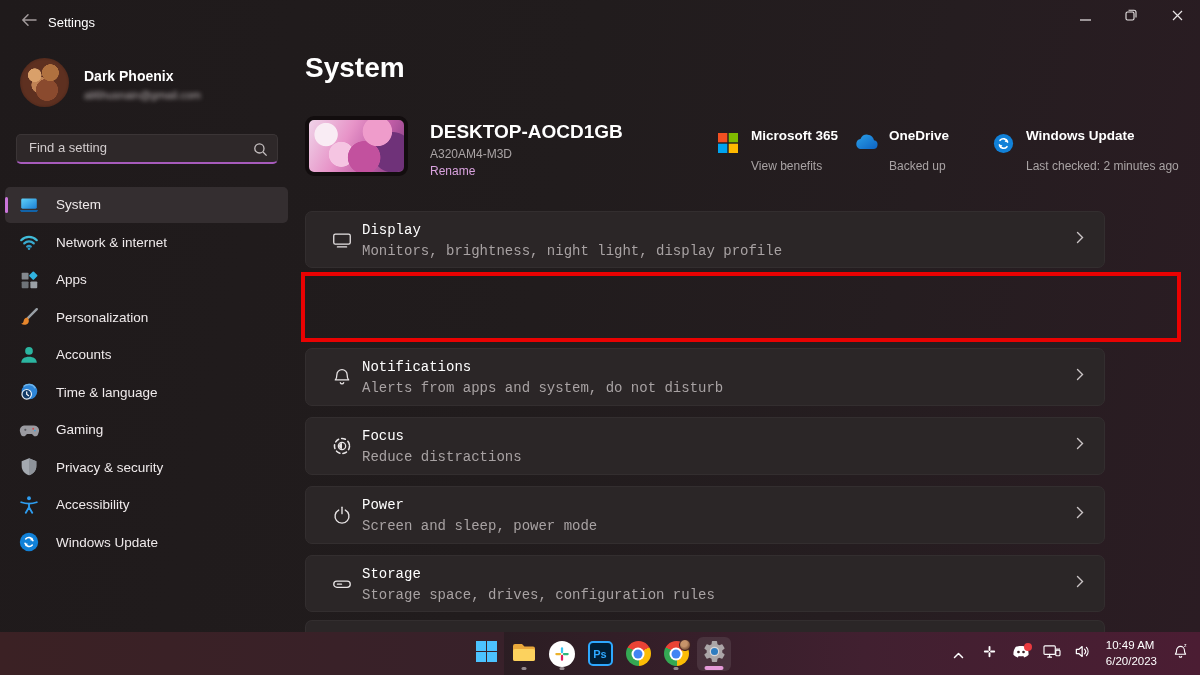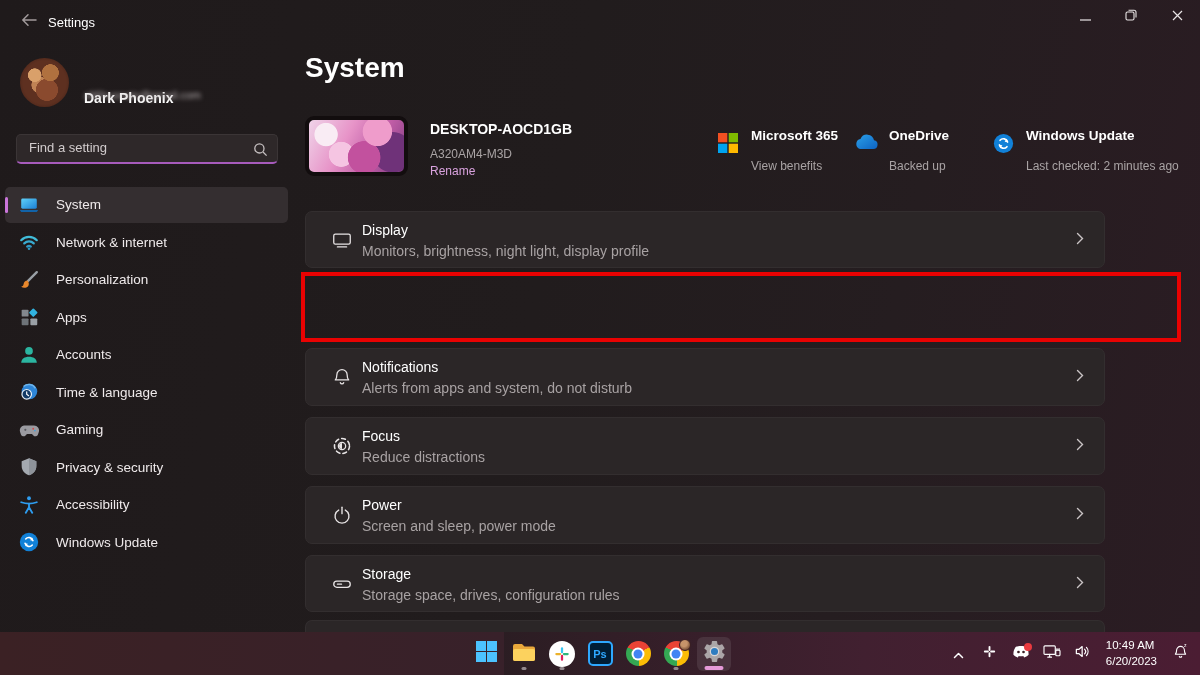--- a/index.html
+++ b/index.html
@@ -19,21 +19,21 @@
   .win-btn { width:46px; height:32px; display:flex; align-items:center; justify-content:center; }
 
   
   .avatar { position:absolute; left:20px; top:58px; width:49px; height:49px; border-radius:50%;
     background:
       radial-gradient(circle at 30% 35%, #d9a06a 0 14%, transparent 15%),
       radial-gradient(circle at 62% 30%, #b0713f 0 18%, transparent 19%),
       radial-gradient(circle at 55% 65%, #8a4a2e 0 26%, transparent 27%),
       radial-gradient(circle at 40% 55%, #c08355 0 20%, transparent 21%),
       radial-gradient(circle at 50% 50%, #5e3020 0 62%, #331a13 100%); }
-  .acct-name { position:absolute; left:84px; top:68px; font-size:14px; font-weight:bold; color:#ffffff;margin-top:22px; }
+  .acct-name { position:absolute; left:84px; top:68px; font-size:14px; font-weight:bold; color:#ffffff; }
   .acct-email { position:absolute; left:84px; top:89px; font-size:11px; color:#b4adae; filter:blur(2px); }
 
   .search-box { position:absolute; left:16px; top:134px; width:262px; height:30px;
     background:#2e2829; border:1px solid #3b3536; border-bottom:2px solid #a75bbc; border-radius:5px; }
   .search-box input { position:absolute; inset:0; background:transparent; border:none; outline:none;
     padding:0 28px 2px 12px; font-size:13px; color:#ffffff; font-family:"Liberation Sans",sans-serif; }
   .search-box input::placeholder { color:#d2cccd; }
   .search-ico { position:absolute; right:9px; top:7px; }
 
   .nav { position:absolute; left:5px; top:185px; width:283px; }
@@ -50,31 +50,31 @@
 
   .device-thumb { position:absolute; left:305px; top:116px; width:103px; height:60px;
     border-radius:9px; border:4px solid #120d0e;
     background:
       radial-gradient(circle at 18% 28%, #f9ecf4 0 13%, transparent 14%),
       radial-gradient(circle at 72% 22%, #ef9ccb 0 18%, transparent 19%),
       radial-gradient(circle at 58% 72%, #c2519e 0 24%, transparent 25%),
       radial-gradient(circle at 34% 66%, #f5c5e2 0 17%, transparent 18%),
       radial-gradient(circle at 88% 62%, #6f3279 0 22%, transparent 23%),
       linear-gradient(118deg,#f0d4e9 0%,#e794c8 38%,#c05da6 68%,#7c3a80 100%); }
-  .device-name  { position:absolute; left:430px; top:121px; font-size:14px; font-weight:bold; color:#ffffff; }
+  .device-name  { position:absolute; left:430px; top:121px; font-size:19px; font-weight:bold; color:#ffffff; }
   .device-model { position:absolute; left:430px; top:147px; font-size:12px; color:#aaa4a5; }
   .device-rename{ position:absolute; left:430px; top:164px; font-size:12px; color:#d9a2de; }
 
   .status-card { position:absolute; top:128px; display:flex; gap:10px; align-items:flex-start; }
   .status-ico { width:26px; display:flex; justify-content:center; margin-top:4px; }
   .status-title { font-size:13.5px; font-weight:bold; color:#ffffff; }
   .status-sub   { font-size:12px; color:#a9a3a4; margin-top:16px; white-space:nowrap; }
 
   .row { position:absolute; left:305px; width:800px; background:#2b2627;
-    border:1px solid #332e2f; border-radius:7px; }
+    border:1px solid #332e2f; border-radius:7px;font-family:Liberation Mono, monospace; }
   .row-icon { position:absolute; left:24px; top:50%; transform:translateY(-50%);
     width:24px; height:24px; display:flex; align-items:center; justify-content:center; }
   .row-title { position:absolute; left:56px; top:10px; font-size:14px; color:#ffffff; }
   .row-sub   { position:absolute; left:56px; top:31px; font-size:14px; color:#a8a2a3; }
   .row-chevron { position:absolute; right:20px; top:50%; transform:translateY(-50%); }
   .row.partial { border-radius:7px 7px 0 0; border-bottom:none; }
 
   .annotation-box { position:absolute; left:301px; top:272px; width:880px; height:70px;
     border:4px solid #e90202; z-index:6; pointer-events:none; }
 
@@ -187,37 +187,37 @@
               <path d="M10 17 a3.3 3.3 0 0 1 4 0" stroke="#2f9ac6" stroke-width="2.4" stroke-linecap="round"></path>
               <circle cx="12" cy="19.3" r="1.4" fill="#2f9ac6"></circle>
             </svg>
         </span>
         <span class="nav-label">Network &amp; internet</span>
       </div>
 
       <div class="nav-item">
         <span class="nav-ico">
           <svg width="22" height="22" viewBox="0 0 24 24">
-              <path d="M20.5 3.5 11 13" stroke="#9aa0a6" stroke-width="2.6" stroke-linecap="round"></path>
-              <path d="M10.5 12.5 c-2.5 0-4 1.5-4.5 4.5 -0.2 1.3-1 2-2.5 2.3 2 1.7 5.5 1.6 7.3-.3 1.4-1.5 1.5-3.6-.3-6.5Z" fill="#e8872c"></path>
-            </svg>
-        </span>
-        <span class="nav-label">Personalization</span>
-      </div>
-
-      <div class="nav-item">
-        <span class="nav-ico">
-          <svg width="22" height="22" viewBox="0 0 24 24">
               <rect x="4" y="4" width="7.5" height="7.5" rx="1" fill="#83888e"></rect>
               <rect x="4" y="13.5" width="7.5" height="7.5" rx="1" fill="#6e7378"></rect>
               <rect x="13.5" y="13.5" width="7.5" height="7.5" rx="1" fill="#9aa0a6"></rect>
               <rect x="13.2" y="3.8" width="7" height="7" rx="1" fill="#31b3e0" transform="rotate(45 16.7 7.3)"></rect>
             </svg>
         </span>
         <span class="nav-label">Apps</span>
+      </div>
+
+      <div class="nav-item">
+        <span class="nav-ico">
+          <svg width="22" height="22" viewBox="0 0 24 24">
+              <path d="M20.5 3.5 11 13" stroke="#9aa0a6" stroke-width="2.6" stroke-linecap="round"></path>
+              <path d="M10.5 12.5 c-2.5 0-4 1.5-4.5 4.5 -0.2 1.3-1 2-2.5 2.3 2 1.7 5.5 1.6 7.3-.3 1.4-1.5 1.5-3.6-.3-6.5Z" fill="#e8872c"></path>
+            </svg>
+        </span>
+        <span class="nav-label">Personalization</span>
       </div>
 
       <div class="nav-item">
         <span class="nav-ico">
           <svg width="22" height="22" viewBox="0 0 24 24">
               <circle cx="12" cy="7.5" r="4.2" fill="#2bb5a0"></circle>
               <path d="M3.5 20.5 c0-4.4 3.8-6.6 8.5-6.6 s8.5 2.2 8.5 6.6 Z" fill="#2bb5a0"></path>
             </svg>
         </span>
         <span class="nav-label">Accounts</span>

